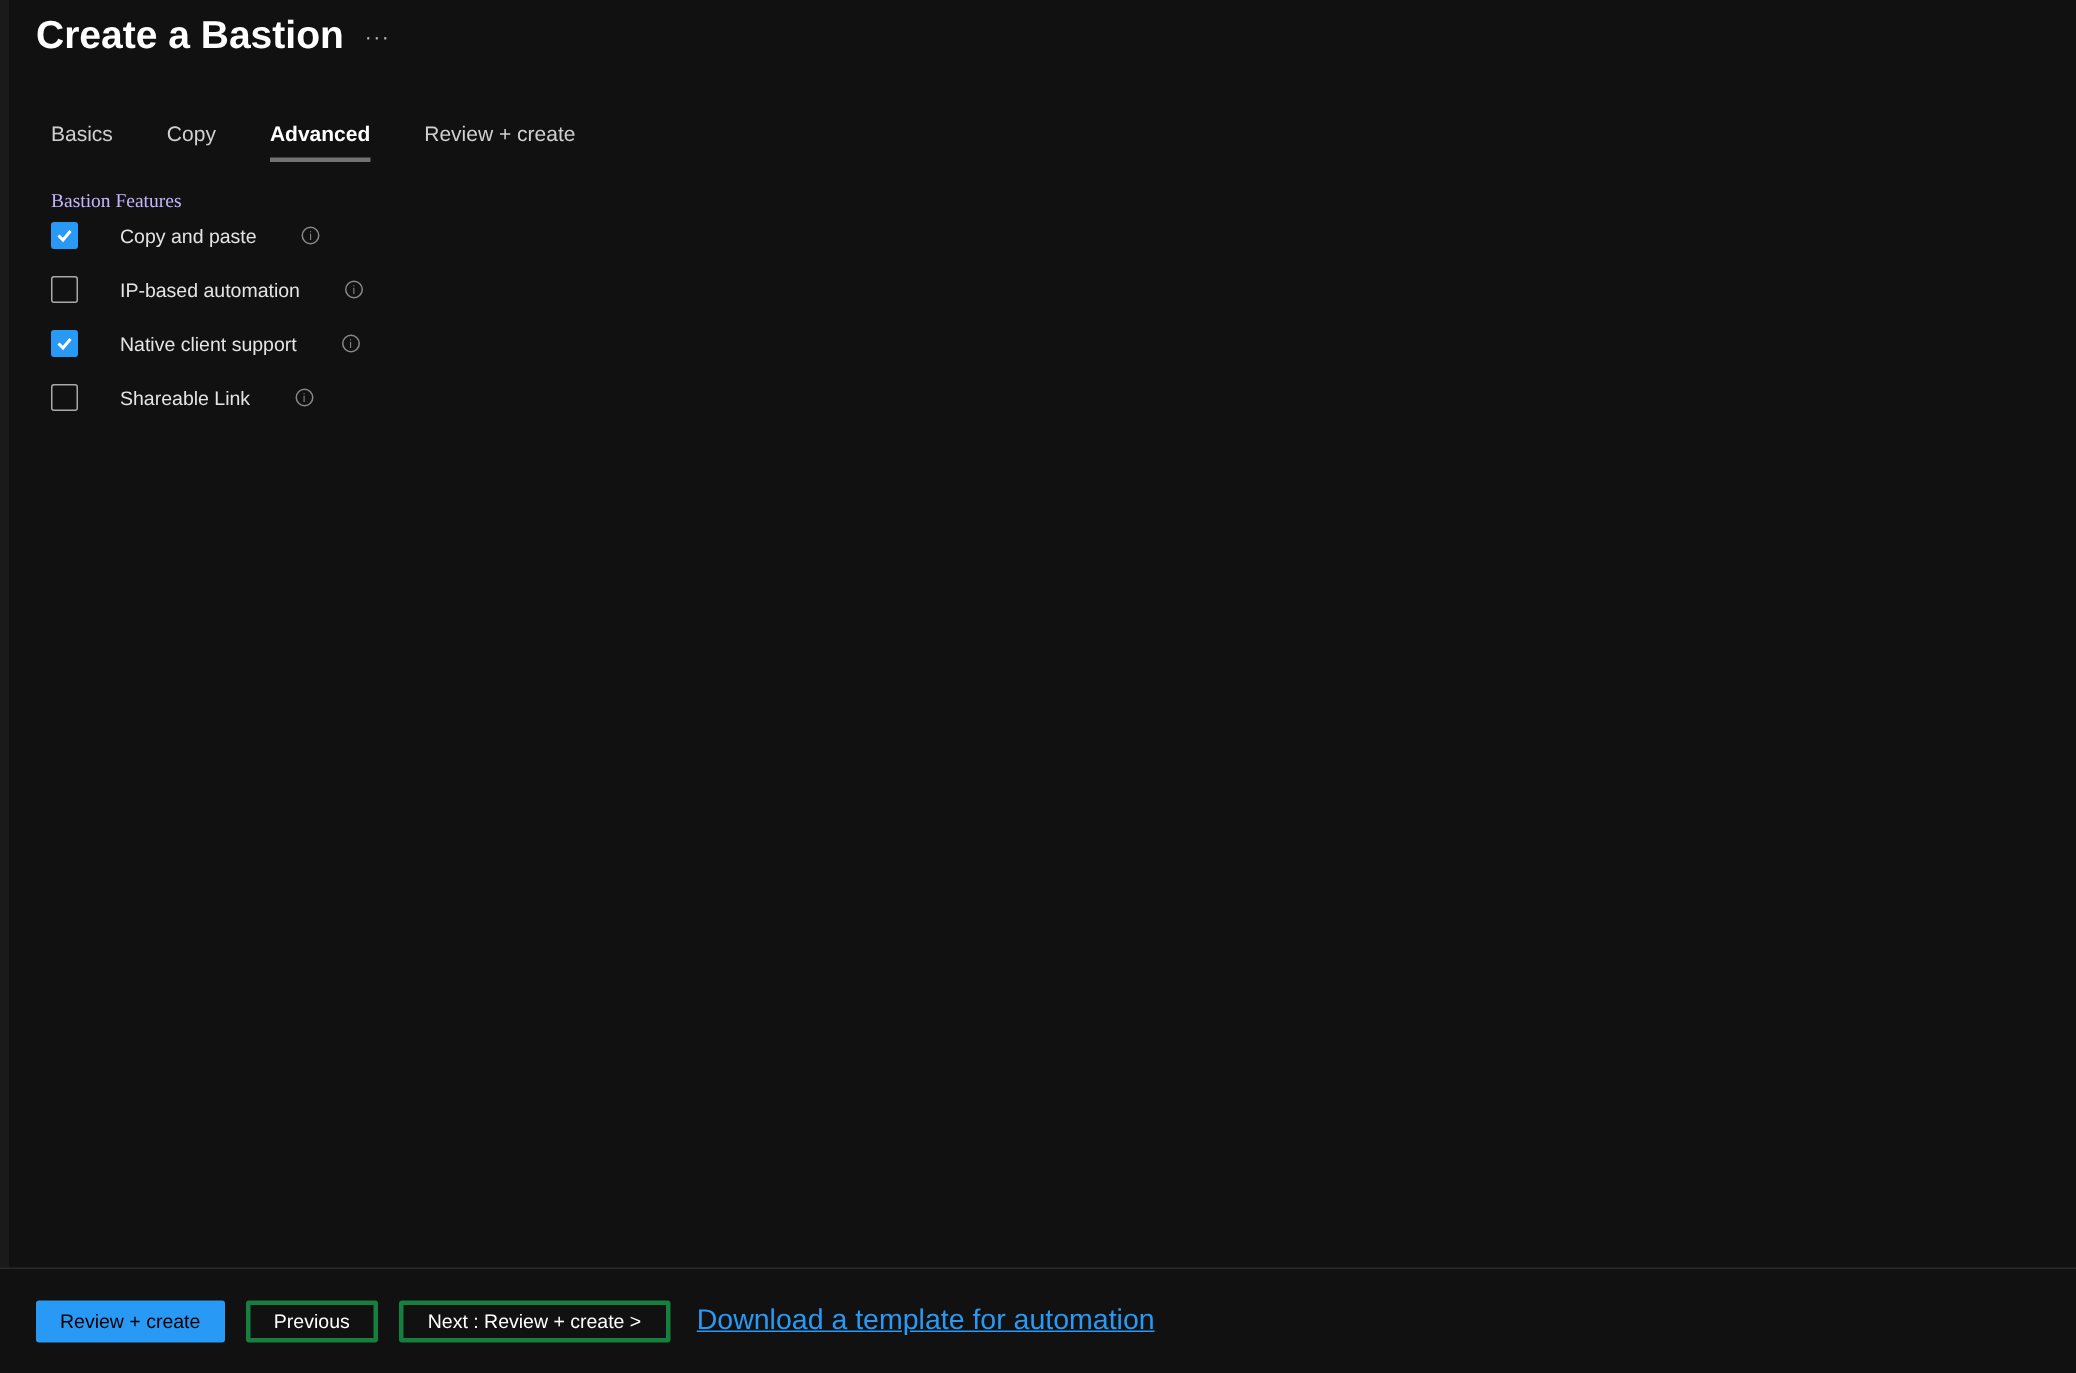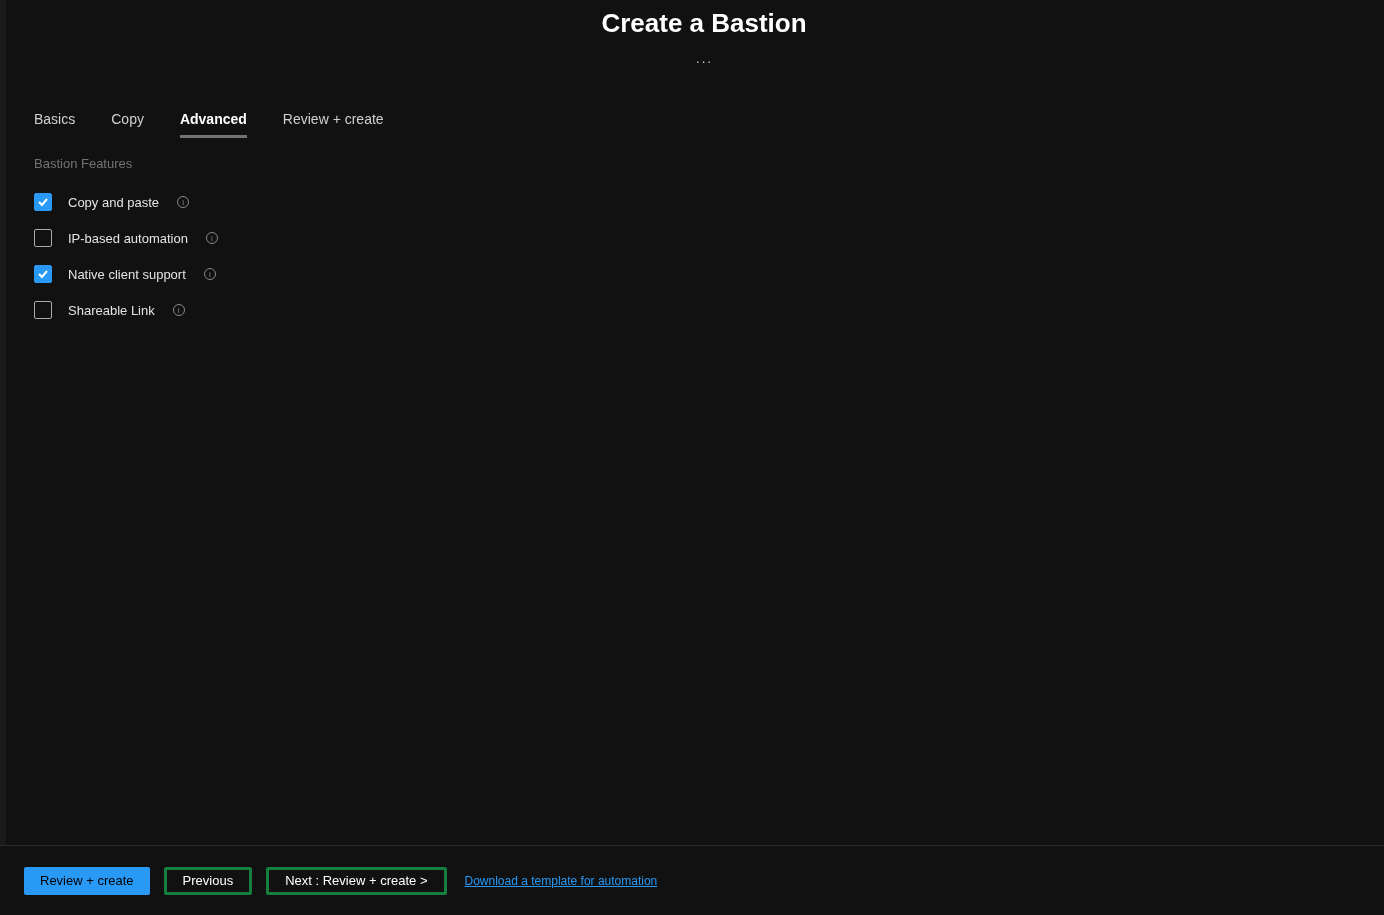--- a/index.html
+++ b/index.html
@@ -37,21 +37,20 @@
     }
     .breadcrumb .chev {
       color: #888;
       font-size: 12px;
     }
     .title-row {
       display: flex;
       align-items: center;
       gap: 14px;
       margin-bottom: 42px;
-      flex-direction: column;
     }
     .page-title {
       color: #fff;
       font-size: 26px;
       font-weight: 600;
     }
     .title-ellipsis {
       color: #bbb;
       font-size: 14px;
       letter-spacing: 1px;
@@ -67,24 +66,25 @@
       font-size: 14px;
       padding-bottom: 8px;
       cursor: pointer;
     }
     .tab.active {
       color: #fff;
       font-weight: 600;
       border-bottom: 3px solid #737373;
     }
     .section-heading {
-      color: #737373;
-      font-size: 13px;
-      margin-bottom: 22px;
-      padding-left: 10px;
+      color: #c4b5fd;
+      font-size: 13px;
+      margin-bottom: 6px;
+      padding-left: 10px;
+      font-family: Liberation Serif, serif;
     }
     .section-desc {
       color: #d0d0d0;
       font-size: 13px;
       padding-left: 10px;
       margin-bottom: 20px;
     }
     .section-desc a {
       color: #2899f5;
       text-decoration: underline;
@@ -98,21 +98,21 @@
     }
     .features {
       padding-left: 10px;
       display: flex;
       flex-direction: column;
       gap: 18px;
     }
     .feature-row {
       display: flex;
       align-items: center;
-      gap: 16px;
+      gap: 28px;
     }
     .checkbox {
       width: 18px; height: 18px;
       border: 1px solid #aaa;
       border-radius: 2px;
       display: flex;
       align-items: center;
       justify-content: center;
       cursor: pointer;
       background: transparent;
@@ -167,21 +167,21 @@
       font-weight: 500;
     }
     .btn-secondary {
       background: transparent;
       color: #fff;
       border: 3px solid #15803d;
     }
     .footer-link {
       color: #2899f5;
       text-decoration: underline;
-      font-size: 12px;
+      font-size: 19px;
       margin-left: 4px;
     }
   </style>
 </head>
 <body>
 
 <div class="scrollbar-left"></div>
 
 <div class="page">
 

